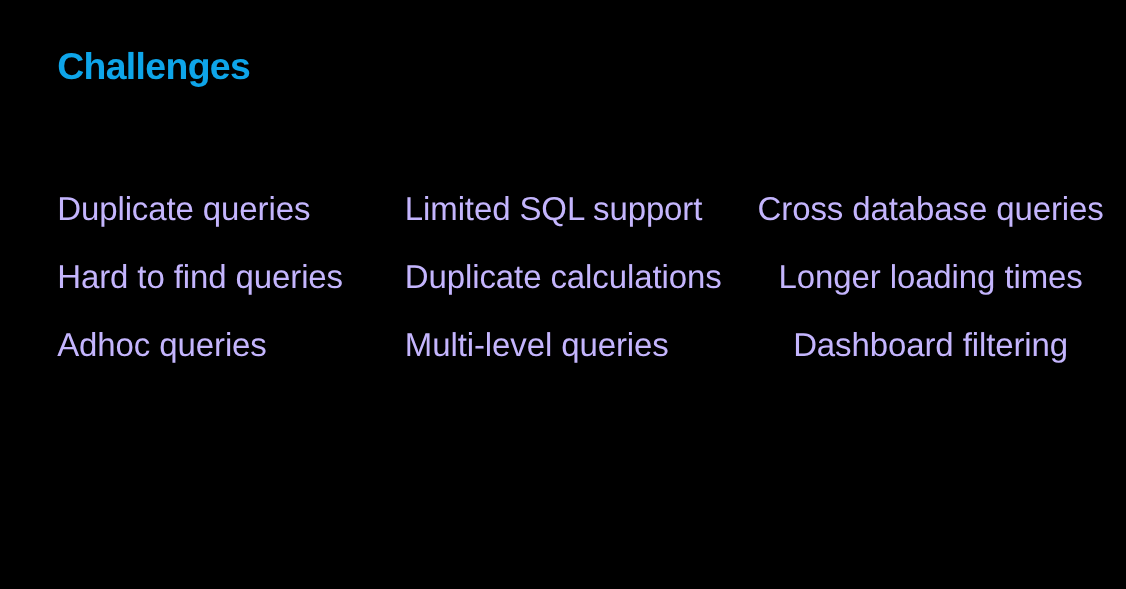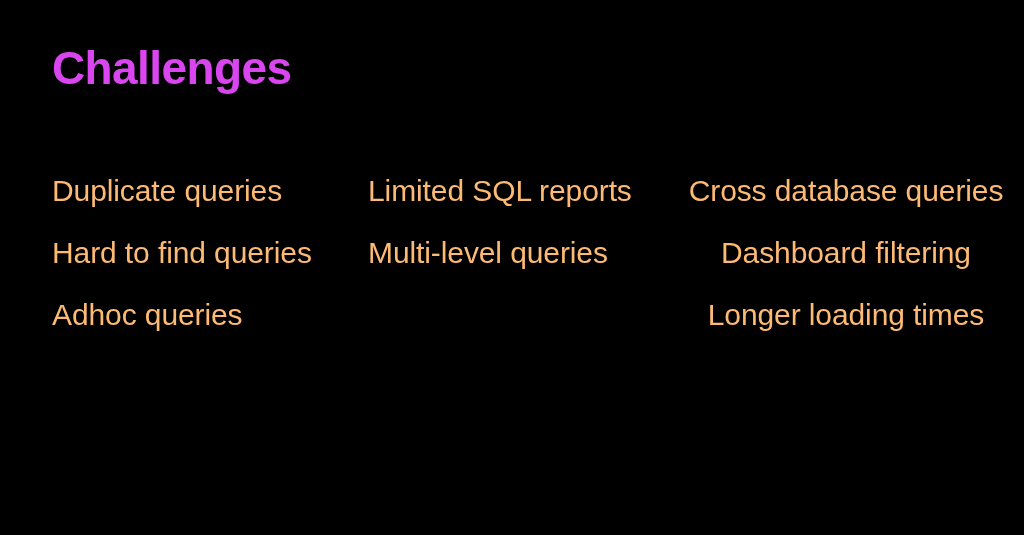--- a/index.html
+++ b/index.html
@@ -22,25 +22,25 @@
     height: 535px;
     background: #000000;
     box-sizing: border-box;
   }
 
   .slide-title {
     position: absolute;
     left: 52px;
     top: 44px;
     margin: 0;
-    font-size: 46px;
+    font-size: 34px;
     font-weight: 700;
     letter-spacing: -0.6px;
     line-height: 1.05;
-    color: #d946ef;
+    color: #0ea5e9;
     white-space: nowrap;
   }
 
   .columns {
     position: absolute;
     left: 0;
     top: 176px;
     width: 1024px;
   }
 
@@ -50,21 +50,21 @@
   }
 
   .column-1 { left: 52px;  width: 300px; }
   .column-2 { left: 368px; width: 300px; }
   .column-3 { left: 686px; width: 320px; text-align: center; }
 
   .item {
     font-size: 30px;
     font-weight: 400;
     line-height: 30px;
-    color: #fdba74;
+    color: #c4b5fd;
     letter-spacing: -0.1px;
     white-space: nowrap;
     margin: 0 0 32px 0;
   }
 
   .item:last-child {
     margin-bottom: 0;
   }
 </style>
 </head>
@@ -76,24 +76,25 @@
 
   <div class="columns">
 
     <div class="column column-1">
       <p class="item">Duplicate queries</p>
       <p class="item">Hard to find queries</p>
       <p class="item">Adhoc queries</p>
     </div>
 
     <div class="column column-2">
-      <p class="item">Limited SQL reports</p>
+      <p class="item">Limited SQL support</p>
+      <p class="item">Duplicate calculations</p>
       <p class="item">Multi-level queries</p>
     </div>
 
     <div class="column column-3">
       <p class="item">Cross database queries</p>
+      <p class="item">Longer loading times</p>
       <p class="item">Dashboard filtering</p>
-      <p class="item">Longer loading times</p>
     </div>
 
   </div>
 </div>
 
 </body></html>

